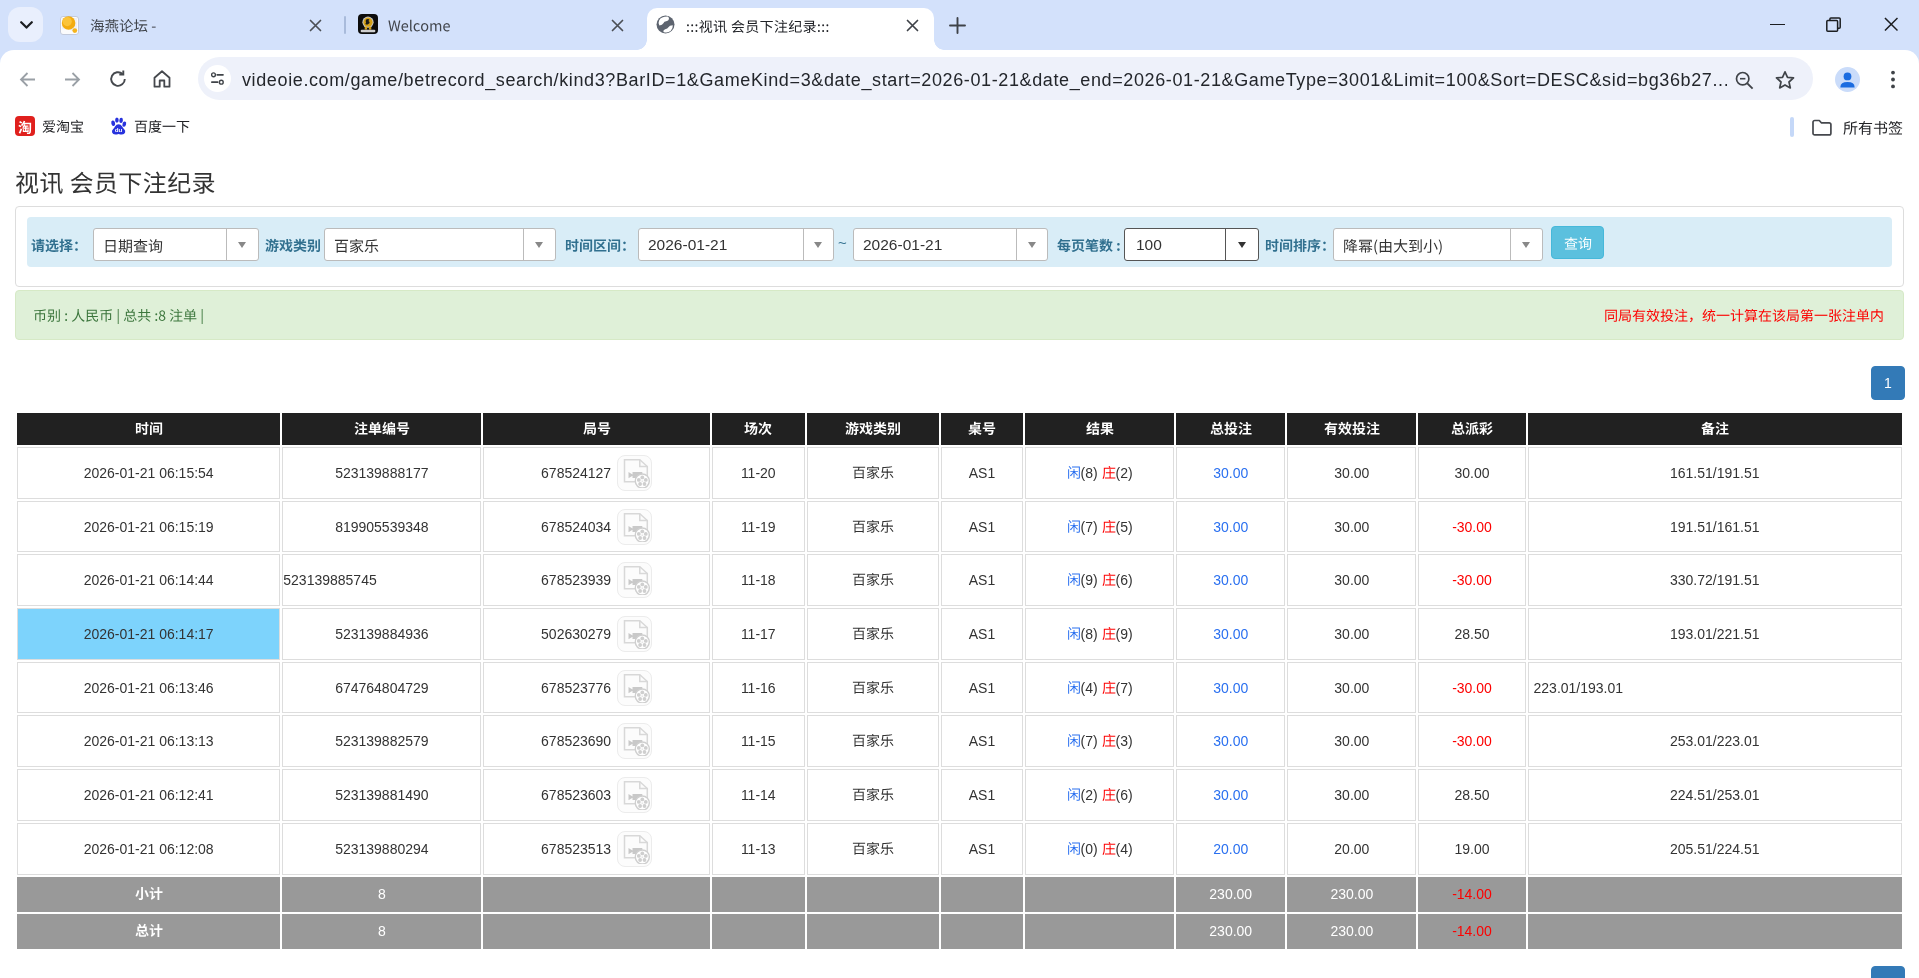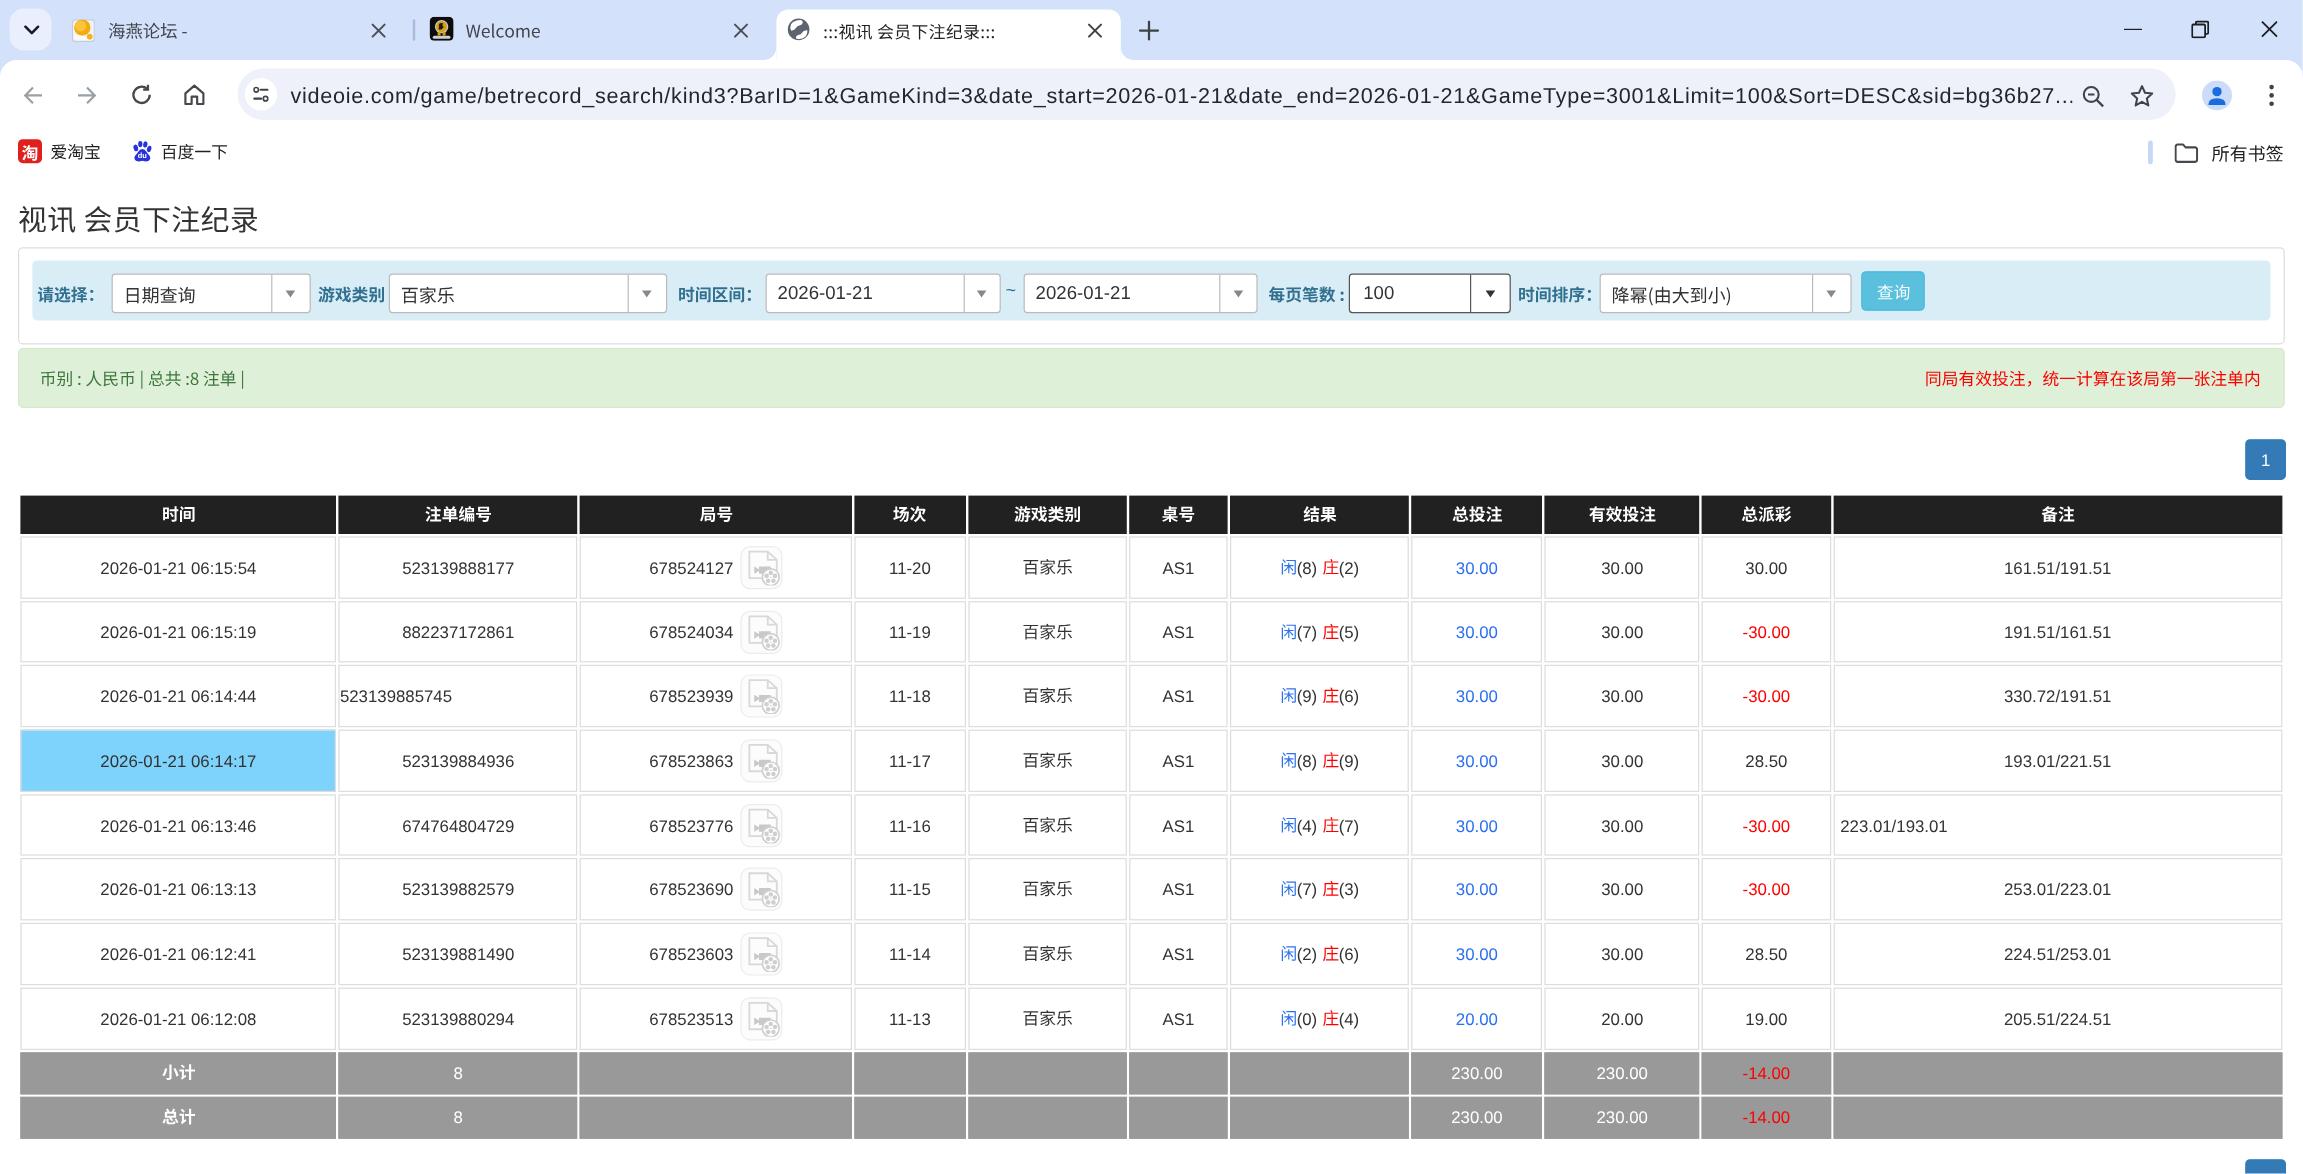--- a/index.html
+++ b/index.html
@@ -456,21 +456,21 @@
             <span>(2)</span>
           </div>
         </td>
         <td style="border:1px solid #ddd;background:#fff;text-align:center;vertical-align:middle;color:#333;height:51.7px;padding:0"><span style="color:#2a70f0">30.00</span></td>
         <td style="border:1px solid #ddd;background:#fff;text-align:center;vertical-align:middle;color:#333;height:51.7px;padding:0">30.00</td>
         <td style="border:1px solid #ddd;background:#fff;text-align:center;vertical-align:middle;color:#333;height:51.7px;padding:0"><span style="color:#333">30.00</span></td>
         <td style="border:1px solid #ddd;background:#fff;text-align:center;vertical-align:middle;color:#333;height:51.7px;padding:0">161.51/191.51</td>
       </tr>
       <tr>
         <td style="border:1px solid #ddd;background:#fff;text-align:center;vertical-align:middle;color:#333;height:51.7px;padding:0">2026-01-21 06:15:19</td>
-        <td style="border:1px solid #ddd;background:#fff;text-align:center;vertical-align:middle;color:#333;height:51.7px;padding:0">882237172861</td>
+        <td style="border:1px solid #ddd;background:#fff;text-align:center;vertical-align:middle;color:#333;height:51.7px;padding:0">819905539348</td>
         <td style="border:1px solid #ddd;background:#fff;text-align:center;vertical-align:middle;color:#333;height:51.7px;padding:0">
           <div style="display:flex;align-items:center;justify-content:center;gap:6px">
             <span>678524034</span>
             <span style="display:inline-flex;align-items:center;justify-content:center;width:35px;height:36px;border:1px solid #ececec;border-radius:8px;background:#fcfcfc;vertical-align:middle">
 <svg width="31" height="30" viewBox="0 0 31 30" fill="none">
 <path d="M6.7 6.7 H22 L29.5 13.5 V28.7 H6.7 Z" stroke="#d8d8d8" stroke-width="1.5" transform="translate(-1.2,-5)"></path>
 <path d="M22 6.7 V13.5 H29.5" stroke="#d8d8d8" stroke-width="1.5" transform="translate(-1.2,-5)"></path>
 <path d="M9.5 13.8 L13.5 16.2 V13.9 H23.3 V19.9 H13.5 V17.6 L9.5 20 Z" fill="#c9c9c9" transform="translate(0,0.2)"></path>
 <circle cx="23.3" cy="23" r="7" fill="#fff" stroke="#cfcfcf" stroke-width="1.4"></circle>
 <circle cx="23.3" cy="19.4" r="1.9" fill="#cfcfcf"></circle>
@@ -559,21 +559,21 @@
         <td style="border:1px solid #ddd;background:#fff;text-align:center;vertical-align:middle;color:#333;height:51.7px;padding:0"><span style="color:#2a70f0">30.00</span></td>
         <td style="border:1px solid #ddd;background:#fff;text-align:center;vertical-align:middle;color:#333;height:51.7px;padding:0">30.00</td>
         <td style="border:1px solid #ddd;background:#fff;text-align:center;vertical-align:middle;color:#333;height:51.7px;padding:0"><span style="color:#fd0100">-30.00</span></td>
         <td style="border:1px solid #ddd;background:#fff;text-align:center;vertical-align:middle;color:#333;height:51.7px;padding:0">330.72/191.51</td>
       </tr>
       <tr>
         <td style="border:1px solid #ddd;background:#7dd3fc;text-align:center;vertical-align:middle;color:#333;height:51.7px;padding:0">2026-01-21 06:14:17</td>
         <td style="border:1px solid #ddd;background:#fff;text-align:center;vertical-align:middle;color:#333;height:51.7px;padding:0">523139884936</td>
         <td style="border:1px solid #ddd;background:#fff;text-align:center;vertical-align:middle;color:#333;height:51.7px;padding:0">
           <div style="display:flex;align-items:center;justify-content:center;gap:6px">
-            <span>678523863</span>
+            <span>502630279</span>
             <span style="display:inline-flex;align-items:center;justify-content:center;width:35px;height:36px;border:1px solid #ececec;border-radius:8px;background:#fcfcfc;vertical-align:middle">
 <svg width="31" height="30" viewBox="0 0 31 30" fill="none">
 <path d="M6.7 6.7 H22 L29.5 13.5 V28.7 H6.7 Z" stroke="#d8d8d8" stroke-width="1.5" transform="translate(-1.2,-5)"></path>
 <path d="M22 6.7 V13.5 H29.5" stroke="#d8d8d8" stroke-width="1.5" transform="translate(-1.2,-5)"></path>
 <path d="M9.5 13.8 L13.5 16.2 V13.9 H23.3 V19.9 H13.5 V17.6 L9.5 20 Z" fill="#c9c9c9" transform="translate(0,0.2)"></path>
 <circle cx="23.3" cy="23" r="7" fill="#fff" stroke="#cfcfcf" stroke-width="1.4"></circle>
 <circle cx="23.3" cy="19.4" r="1.9" fill="#cfcfcf"></circle>
 <circle cx="26.8" cy="21.9" r="1.9" fill="#cfcfcf"></circle>
 <circle cx="25.5" cy="26" r="1.9" fill="#cfcfcf"></circle>
 <circle cx="21.1" cy="26" r="1.9" fill="#cfcfcf"></circle>

